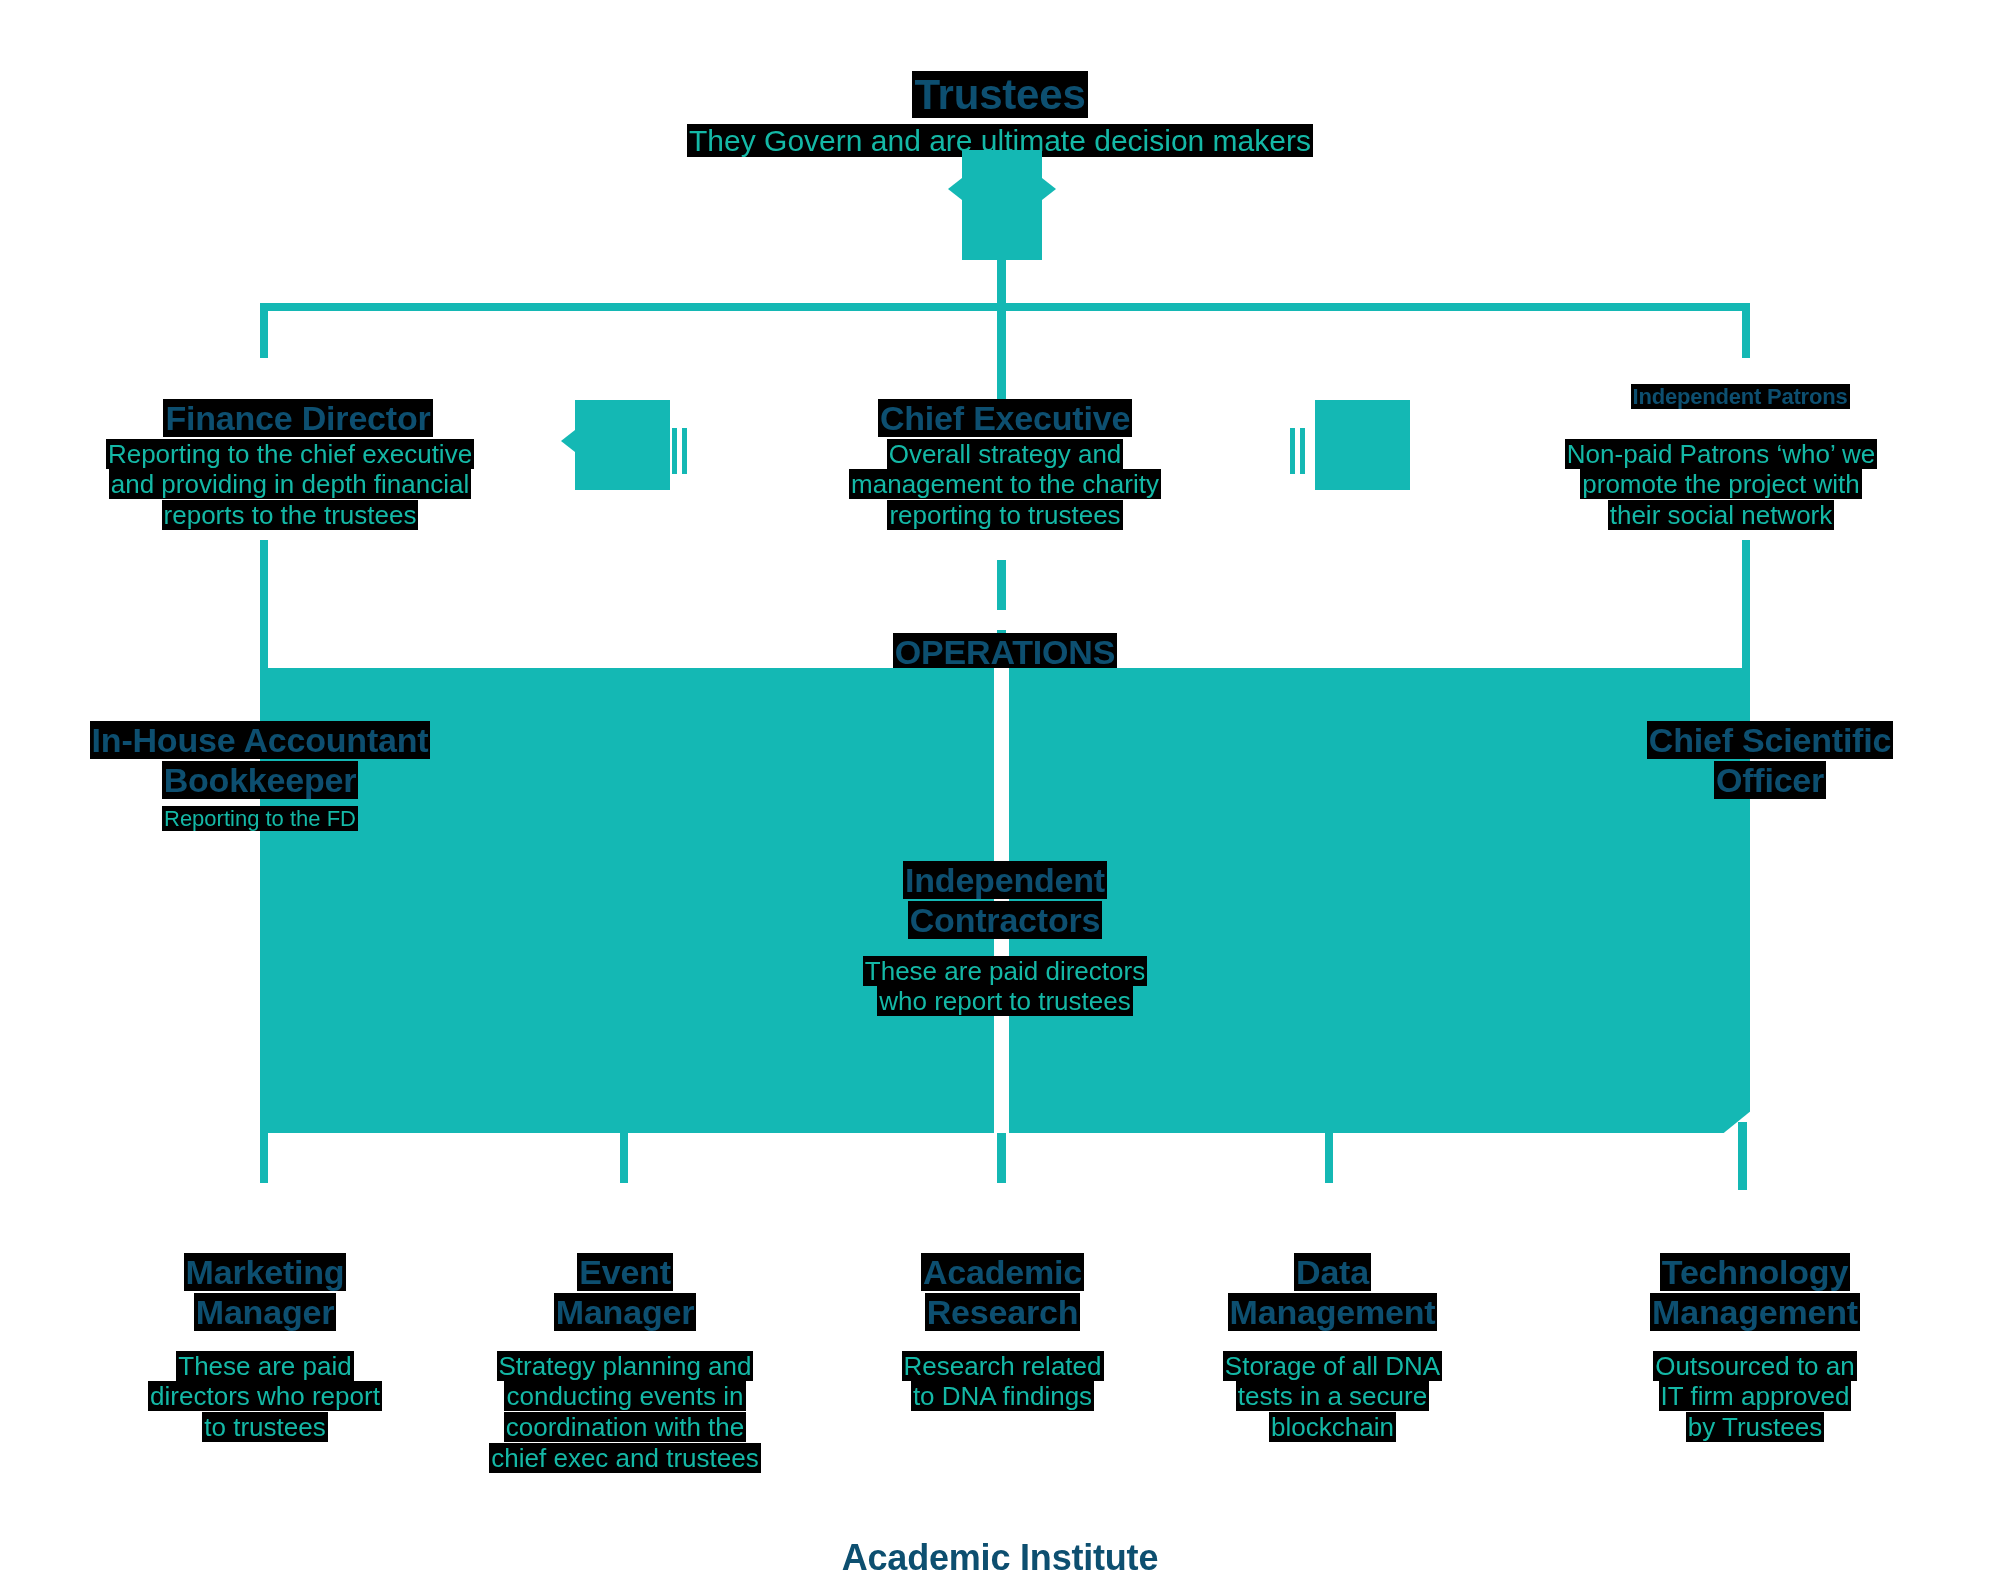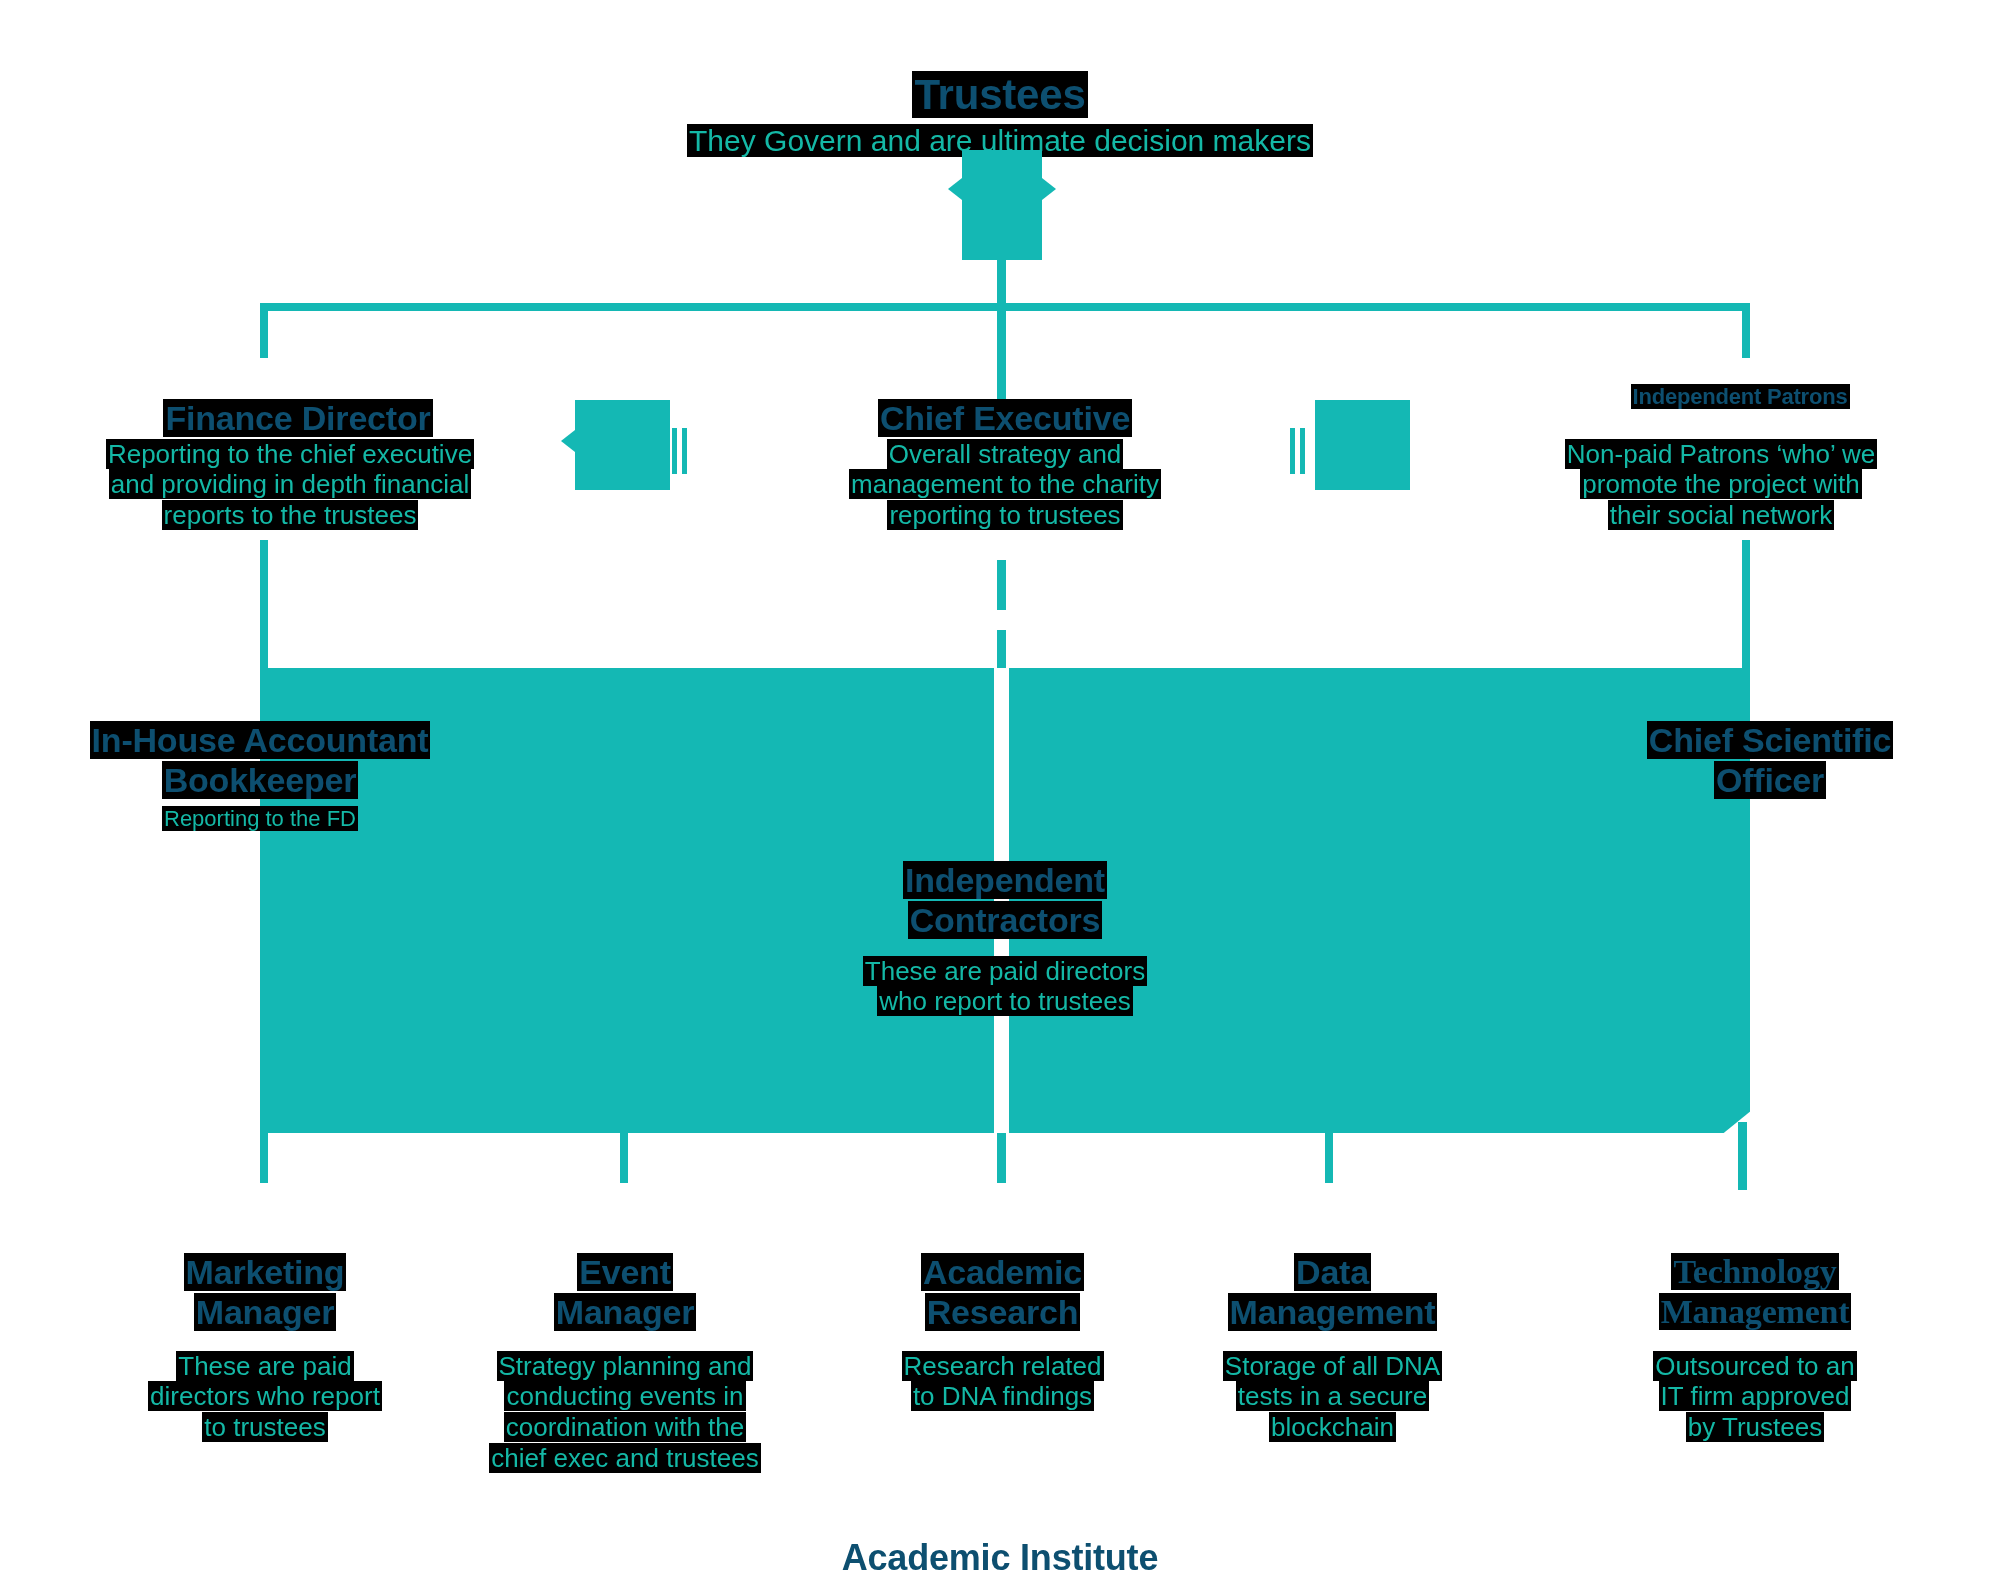--- a/index.html
+++ b/index.html
@@ -120,20 +120,23 @@
   <div class="teal-rect" style="left:1315px; top:400px; width:95px; height:90px;"></div>
   <div class="teal-rect" style="left:1300px; top:428px; width:5px; height:46px;"></div>
   <div class="teal-rect" style="left:1290px; top:428px; width:5px; height:46px;"></div>
 
   <div class="teal-rect" style="left:260px; top:540px; width:8px; height:130px;"></div>
   <div class="teal-rect" style="left:1742px; top:540px; width:8px; height:130px;"></div>
 
   <div class="teal-rect" style="left:997px; top:560px; width:9px; height:50px;"></div>
   <div class="teal-rect" style="left:997px; top:630px; width:9px; height:45px;"></div>
 
+  <div class="title hl" style="left:790px; top:592px; width:430px; font-size:34px;">
+    <span>OPERATIONS</span>
+  </div>
 
   <div class="teal-band" style="left:260px; top:668px; width:1490px; height:465px;"></div>
 
   <div class="notch" style="left:1720px; top:1110px; width:32px; height:26px;
               clip-path: polygon(0 100%, 100% 100%, 100% 0);"></div>
 
   <div class="white-gap" style="left:994px; top:668px; width:15px; height:465px;"></div>
 
   <div class="title hl" style="left:40px; top:680px; width:440px; font-size:34px;">
     <span>In-House Accountant
@@ -196,21 +199,21 @@
   <div class="title hl" style="left:1155px; top:1212px; width:355px; font-size:34px;">
     <span>Data
 Management</span>
   </div>
   <div class="desc hl" style="left:1155px; top:1320px; width:355px; font-size:26px;">
     <span>Storage of all DNA
 tests in a secure
 blockchain</span>
   </div>
 
-  <div class="title hl" style="left:1570px; top:1212px; width:370px; font-size:34px;font-family:Liberation Serif, serif;">
+  <div class="title hl" style="left:1570px; top:1212px; width:370px; font-size:34px;">
     <span>Technology
 Management</span>
   </div>
   <div class="desc hl" style="left:1570px; top:1320px; width:370px; font-size:26px;">
     <span>Outsourced to an
 IT firm approved
 by Trustees</span>
   </div>
 
   <div class="title" style="left:700px; top:1495px; width:600px; font-size:36px;">

